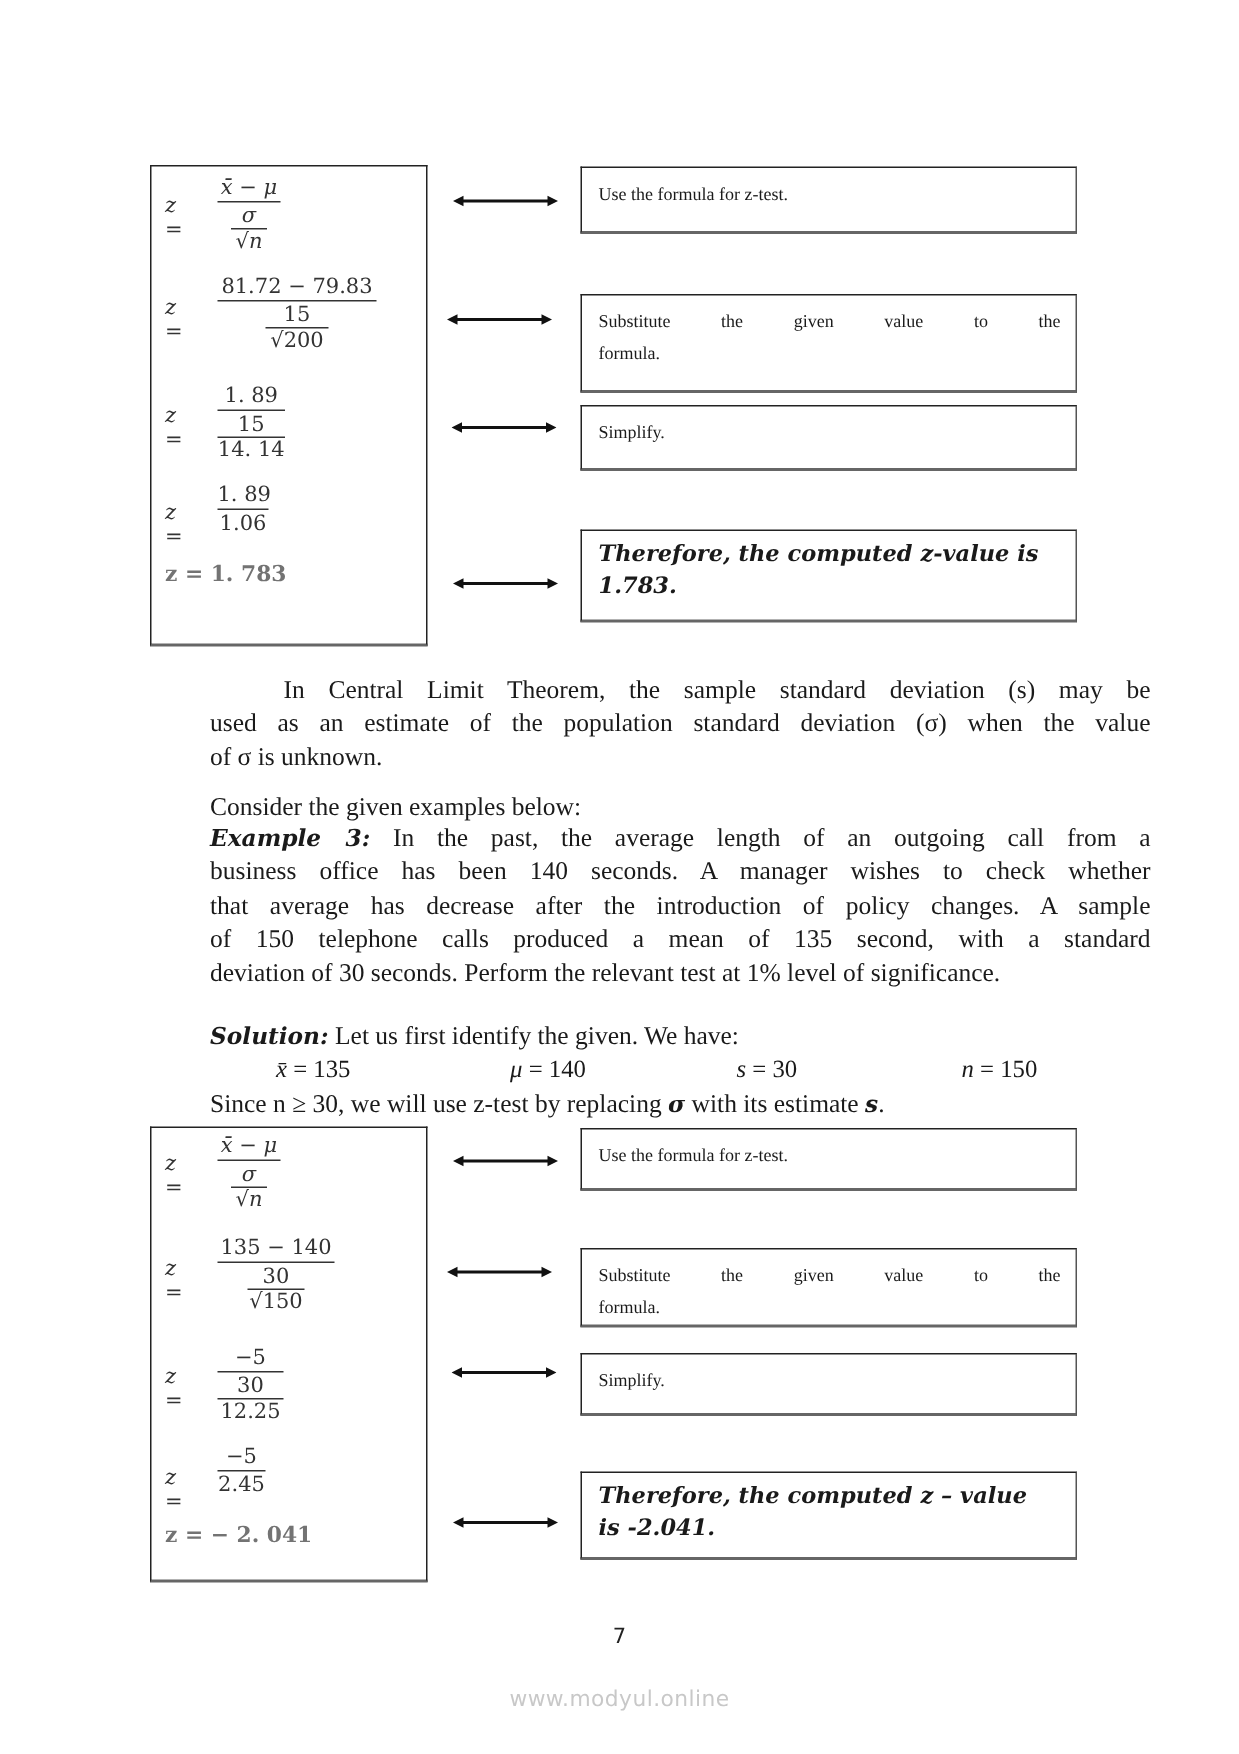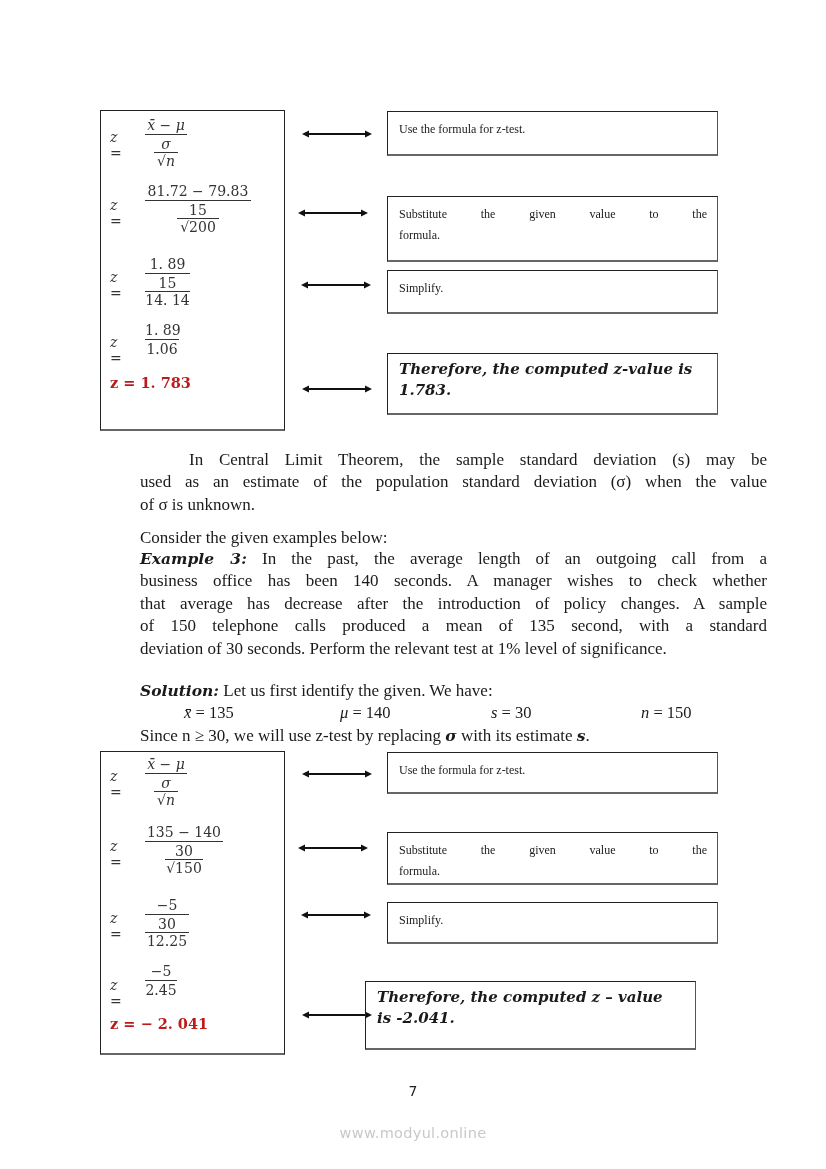--- a/index.html
+++ b/index.html
@@ -20,21 +20,21 @@
   .step-box.justify { text-align: justify; text-align-last: left; }
   .step-box.justify .line1 { display: block; text-align: justify; text-align-last: justify; }
   .step-box.bold { font-family: "DejaVu Serif", serif; font-weight: bold; font-style: italic; font-size: 15px; line-height: 21px; padding-top: 5px; }
   .arrow { position: absolute; width: 70px; height: 10px; }
   .eq { position: absolute; font-family: "DejaVu Serif", serif; font-size: 14px; color: #333; }
   .eq .z { position: absolute; font-style: italic; }
   .frac { position: absolute; text-align: center; }
   .frac .num, .frac .den { display: block; white-space: nowrap; }
   .frac .bar { display: block; border-top: 1px solid #333; margin: 1px 0; }
   .it { font-style: italic; }
-  .final { font-weight: bold; font-family: "DejaVu Serif", serif; font-size: 14.5px; color: #b91c1c; position: absolute; }
+  .final { font-weight: bold; font-family: "DejaVu Serif", serif; font-size: 14.5px; color: #737373; position: absolute; }
   .para {
     position: absolute; left: 100px; width: 627px;
     font-family: "Liberation Serif", serif; font-size: 17px; line-height: 22.4px; color: #1a1a1a; margin-left: 40px;
   }
   .justify-all { text-align: justify; }
   .justify-all .jl { display: block; text-align: justify; text-align-last: justify; }
   .bi { font-family: "DejaVu Serif", serif; font-weight: bold; font-style: italic; font-size: 15.5px; }
   .page-num { position: absolute; left: 0; width: 826px; top: 1083px; text-align: center; font-family: "DejaVu Sans", sans-serif; font-size: 14px; color: #222; }
   .watermark { position: absolute; left: 0; width: 826px; top: 1125px; text-align: center; font-family: "DejaVu Sans", sans-serif; font-size: 14.5px; color: #c8c8c8; letter-spacing: 0.3px; }
 </style>
@@ -218,19 +218,19 @@
 <div class="step-box" style="left:387px; top:752px; width:331px; height:42px;">
   <span>Use the formula for z-test.</span>
 </div>
 <div class="step-box justify" style="left:387px; top:832px; width:331px; height:53px;">
   <span class="line1">Substitute the given value to the</span>
   <span>formula.</span>
 </div>
 <div class="step-box" style="left:387px; top:902px; width:331px; height:42px;">
   <span>Simplify.</span>
 </div>
-<div class="step-box bold" style="left:365px; top:981px; width:331px; height:69px;">
+<div class="step-box bold" style="left:387px; top:981px; width:331px; height:59px;">
   <span style="display:block;">Therefore, the computed z – value</span>
   <span>is -2.041.</span>
 </div>
 
 <div class="page-num">7</div>
 <div class="watermark">www.modyul.online</div>
 
 </body></html>

